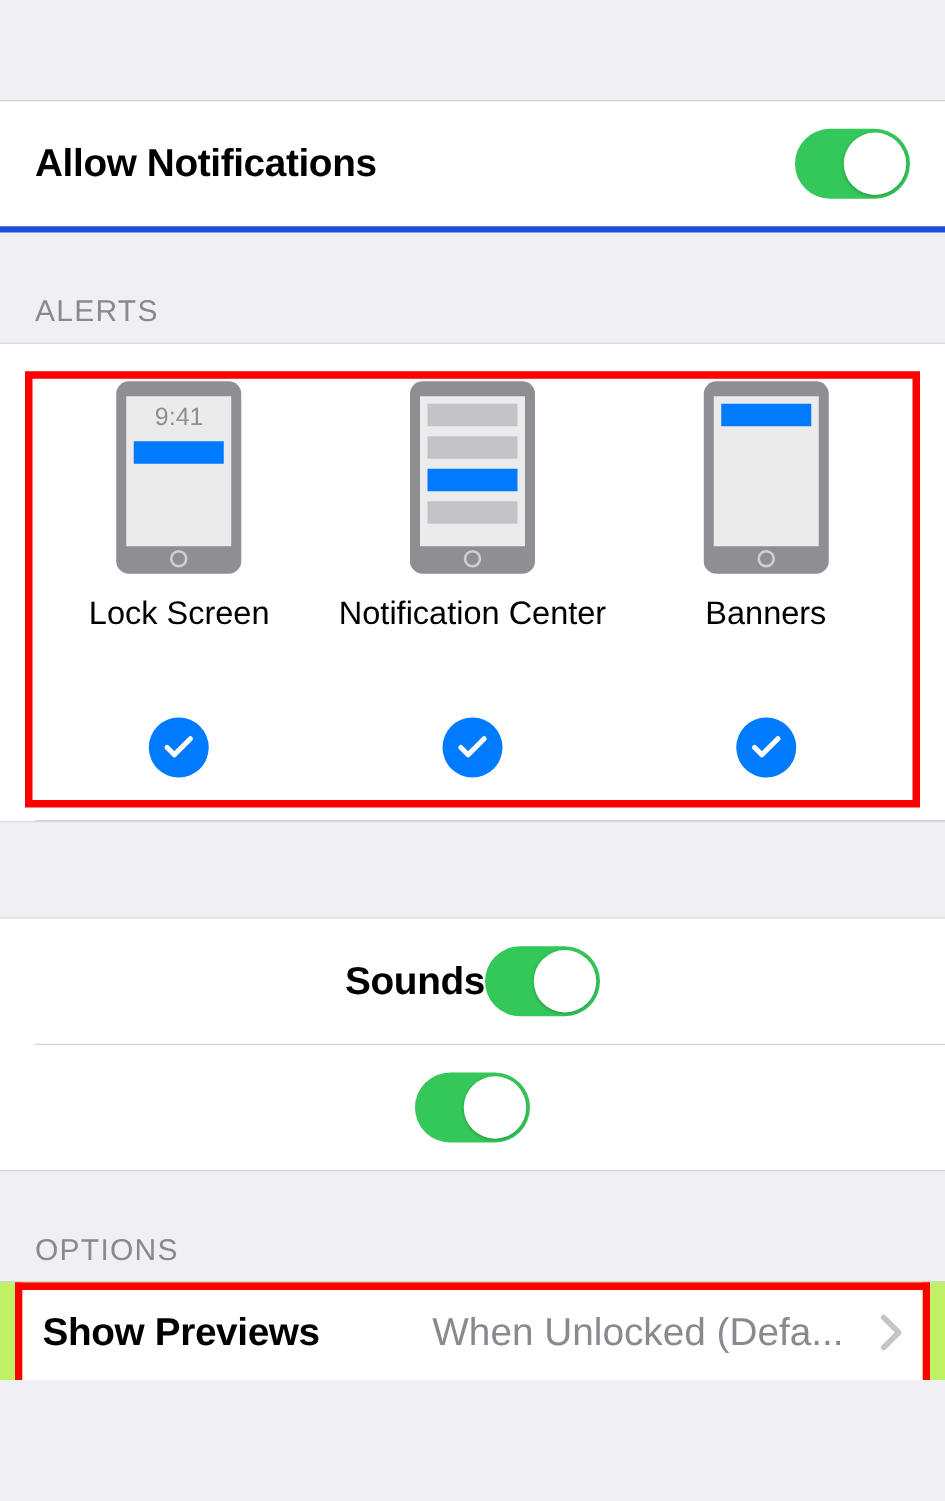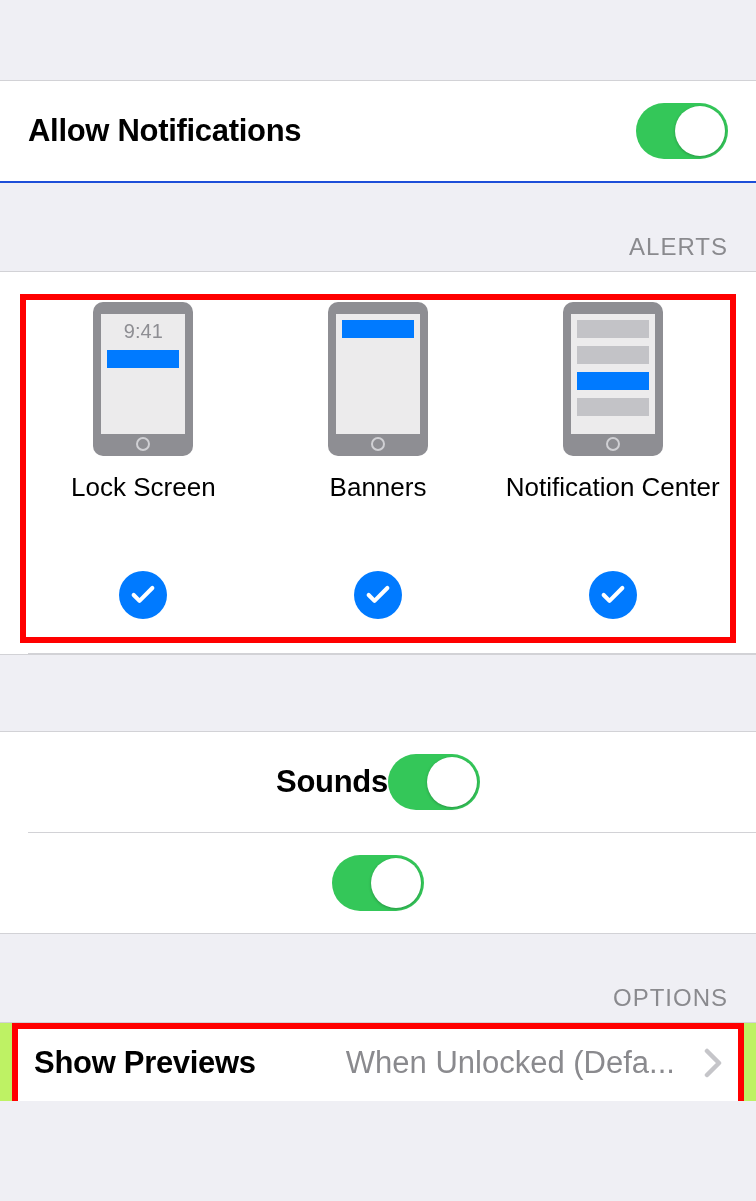--- a/index.html
+++ b/index.html
@@ -17,21 +17,21 @@
       height: 80px;
       background: #efeff4;
     }
     .row {
       background: #ffffff;
       display: flex;
       align-items: center;
       justify-content: space-between;
       padding: 22px 28px;
       border-top: 1px solid #d2d2d6;
-      border-bottom: 2px solid #1d4ed8;
+      border-bottom: 5px solid #1d4ed8;
     }
     .row-label {
       font-size: 31px;
       font-weight: 600;
       color: #000;
       letter-spacing: -0.3px;
     }
     .row-value {
       font-size: 31px;
       color: #8a8a8e;
@@ -59,21 +59,20 @@
       background: #ffffff;
       border-radius: 50%;
       box-shadow: 0 1px 3px rgba(0,0,0,0.25);
     }
     .section-header {
       padding: 50px 28px 10px 28px;
       font-size: 24px;
       color: #8a8a8e;
       letter-spacing: 1px;
       text-transform: uppercase;
-      text-align: right;
     }
     .alerts-panel {
       background: #ffffff;
       border-top: 1px solid #d2d2d6;
       border-bottom: 1px solid #d2d2d6;
       padding: 0;
     }
     .alerts-highlight {
       border: 6px solid #ff0000;
       margin: 22px 20px 10px 20px;
@@ -244,45 +243,45 @@
       </div>
       <div class="alert-label">Lock Screen</div>
       <div class="check">
         <svg viewBox="0 0 24 24">
             <path d="M4 12 L9 17 L20 6" stroke="#fff" stroke-width="3.5" fill="none" stroke-linecap="round" stroke-linejoin="round"></path>
           </svg>
       </div>
     </div>
 
     <div class="alert-option">
-      <div class="phone banner">
-        <div class="screen">
-          <div class="notif"></div>
-        </div>
-        <div class="home"></div>
-      </div>
-      <div class="alert-label">Banners</div>
-      <div class="check">
-        <svg viewBox="0 0 24 24">
-            <path d="M4 12 L9 17 L20 6" stroke="#fff" stroke-width="3.5" fill="none" stroke-linecap="round" stroke-linejoin="round"></path>
-          </svg>
-      </div>
-    </div>
-
-    <div class="alert-option">
       <div class="phone nc">
         <div class="screen">
           <div class="bar b1"></div>
           <div class="bar b2"></div>
           <div class="bar blue"></div>
           <div class="bar b4"></div>
         </div>
         <div class="home"></div>
       </div>
       <div class="alert-label">Notification Center</div>
+      <div class="check">
+        <svg viewBox="0 0 24 24">
+            <path d="M4 12 L9 17 L20 6" stroke="#fff" stroke-width="3.5" fill="none" stroke-linecap="round" stroke-linejoin="round"></path>
+          </svg>
+      </div>
+    </div>
+
+    <div class="alert-option">
+      <div class="phone banner">
+        <div class="screen">
+          <div class="notif"></div>
+        </div>
+        <div class="home"></div>
+      </div>
+      <div class="alert-label">Banners</div>
       <div class="check">
         <svg viewBox="0 0 24 24">
             <path d="M4 12 L9 17 L20 6" stroke="#fff" stroke-width="3.5" fill="none" stroke-linecap="round" stroke-linejoin="round"></path>
           </svg>
       </div>
     </div>
 
   </div>
 
   <div class="divider" style="margin-left:28px;height:1px;background:#d2d2d6;"></div>

